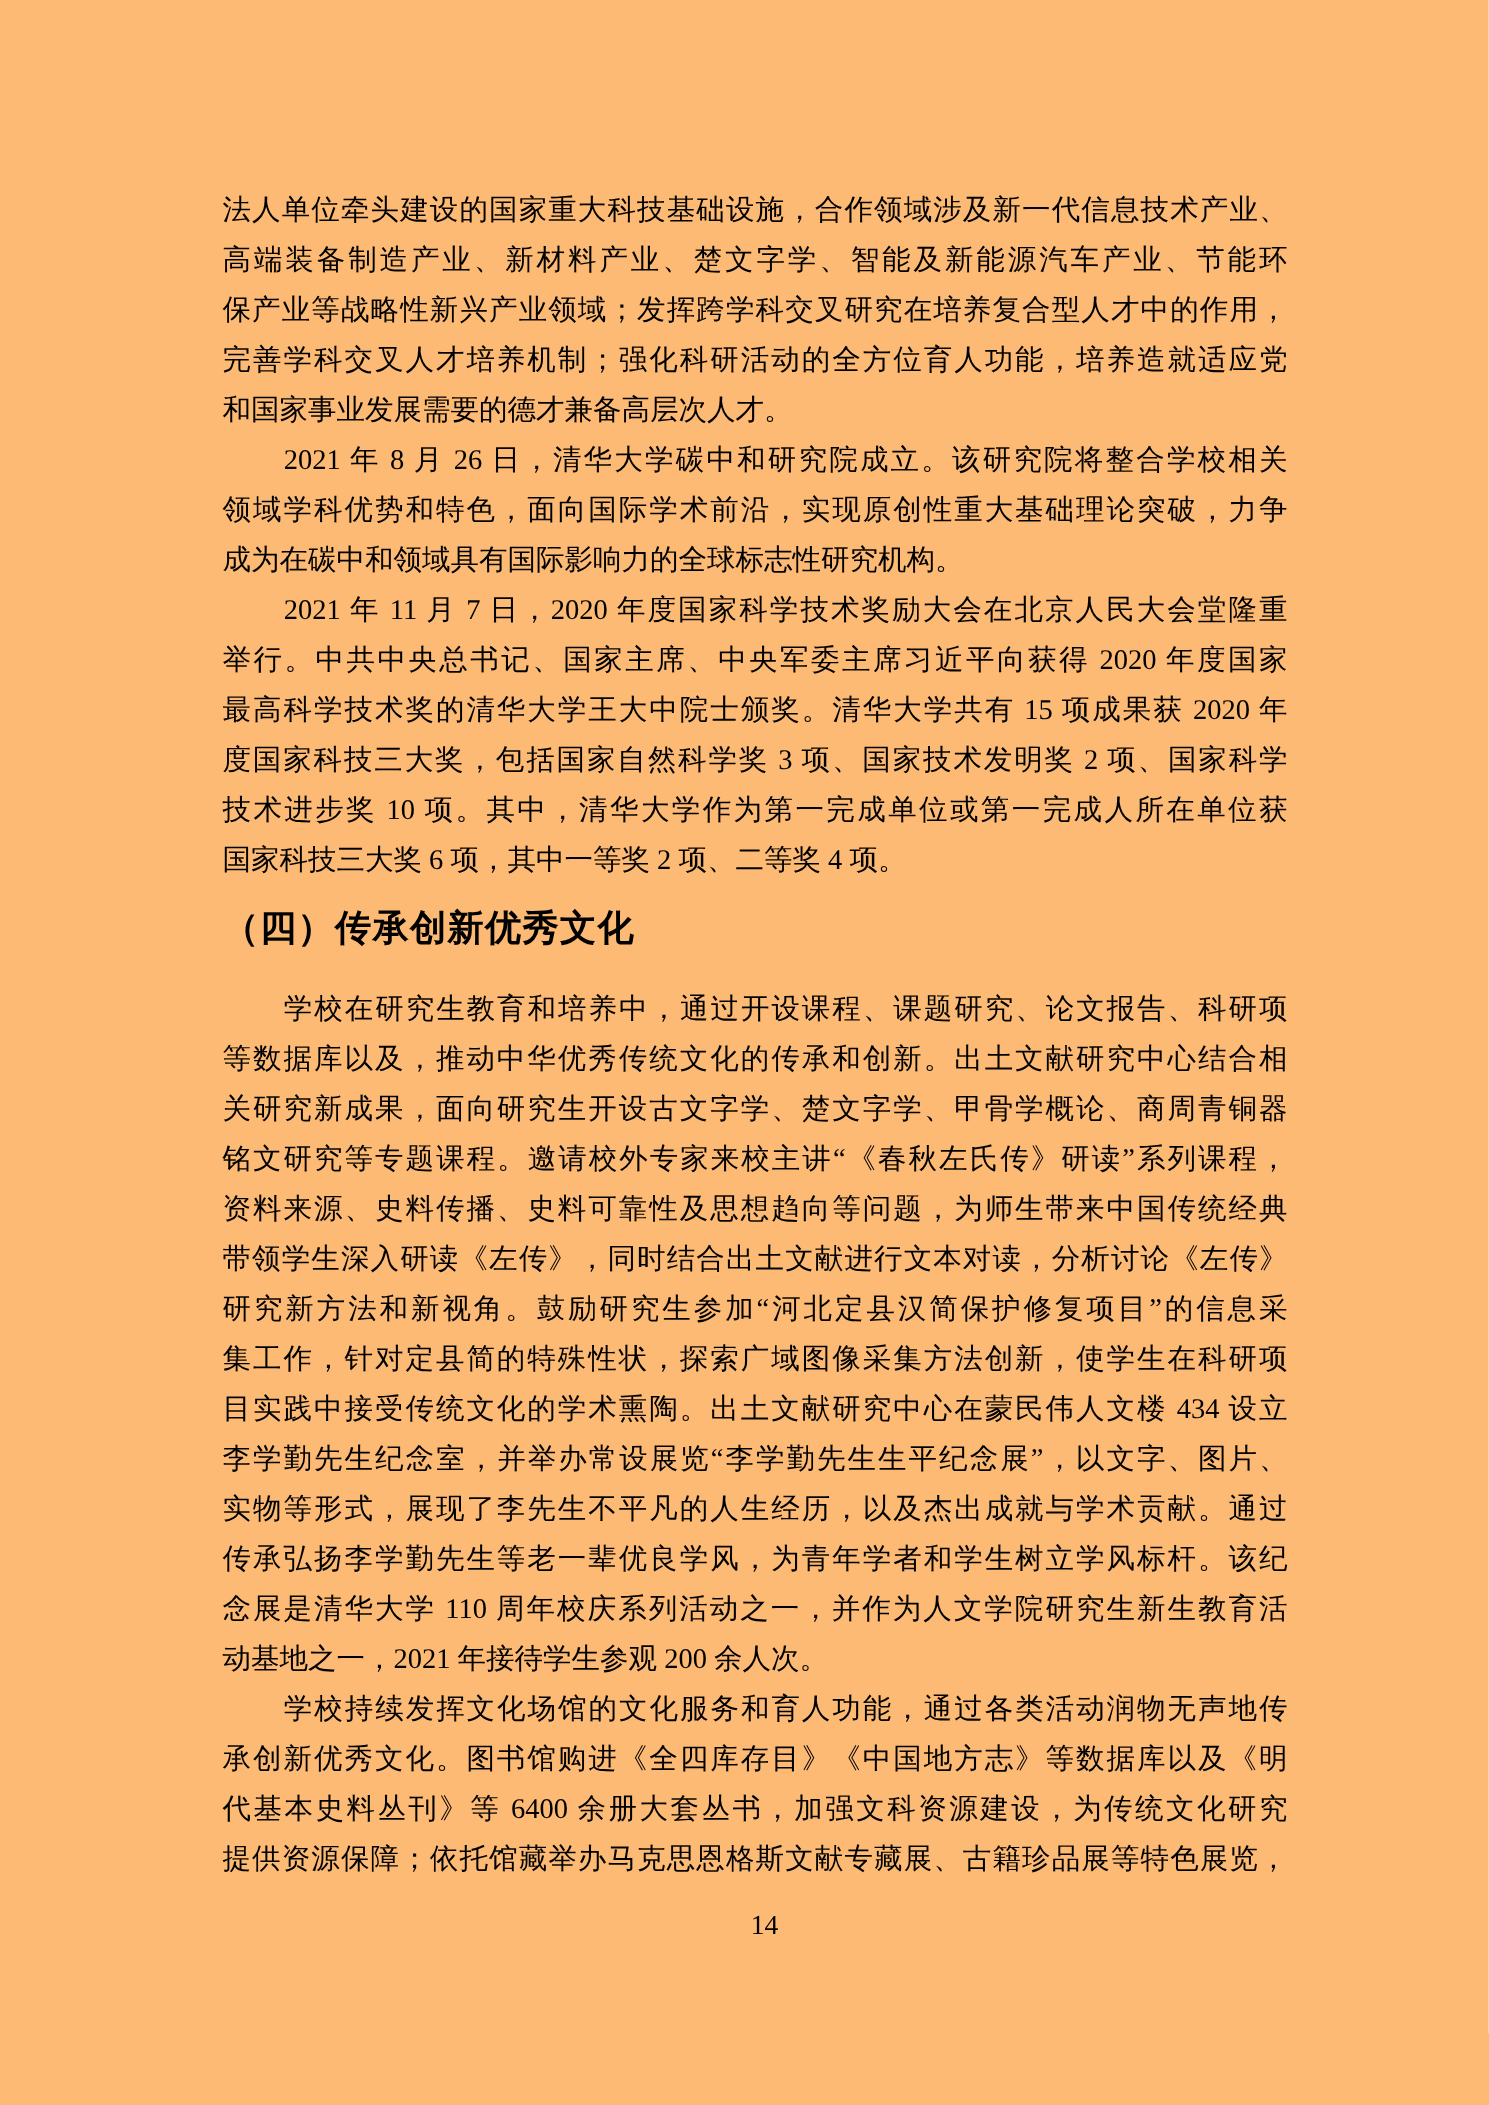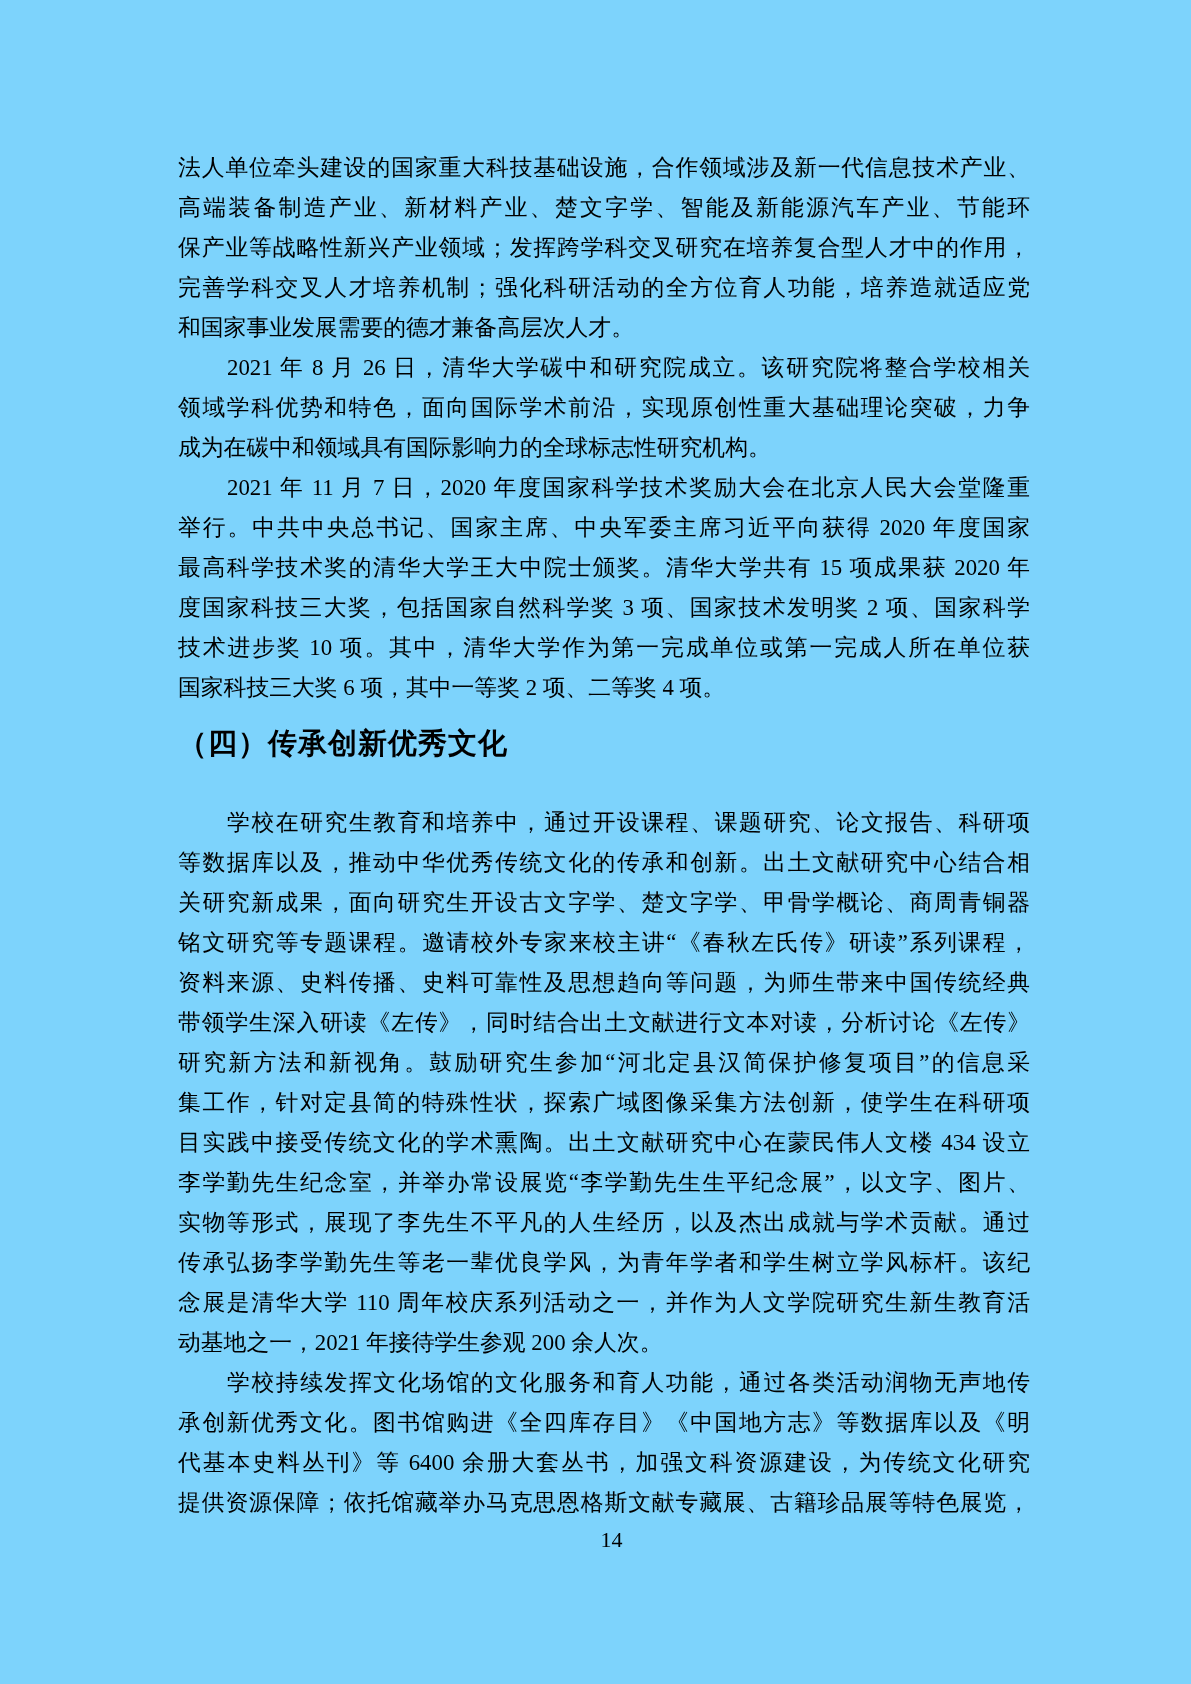--- a/index.html
+++ b/index.html
@@ -4,21 +4,21 @@
 <style>
   html, body {
     margin: 0;
     padding: 0;
     background: #ffffff;
   }
   .page {
     position: relative;
     width: 1191px;
     height: 1684px;
-    background: #7dd3fc;
+    background: #fdba74;
     color: #000000;
     font-family: "Liberation Serif", "DejaVu Serif", serif;
     overflow: hidden;
   }
   .text-block {
     position: absolute;
     left: 178px;
     top: 148px;
     width: 852px;
     font-size: 22.8px;
@@ -37,21 +37,21 @@
     text-align-last: left;
   }
   .line.first-indented {
     text-indent: 49px;
   }
   .section-heading {
     font-family: "Liberation Sans", "DejaVu Sans", sans-serif;
     font-weight: bold;
     font-size: 29px;
     line-height: 46px;
-    margin: 12px 0 37px 0;
+    margin: 12px 0 21px 0;
     text-align: left;
     letter-spacing: 1px;
   }
   .page-number {
     position: absolute;
     top: 1528px;
     left: 16px;
     width: 100%;
     text-align: center;
     font-size: 22px;

